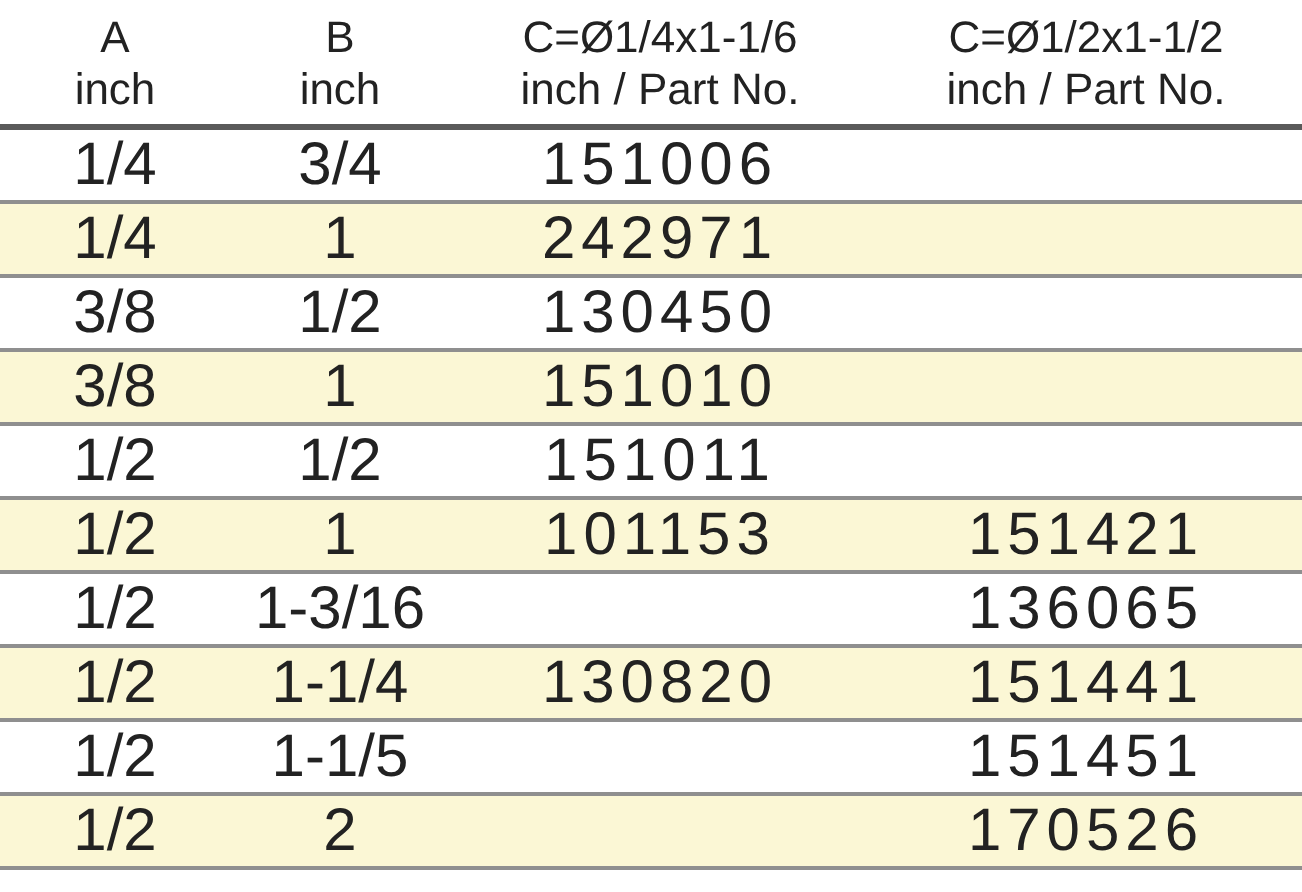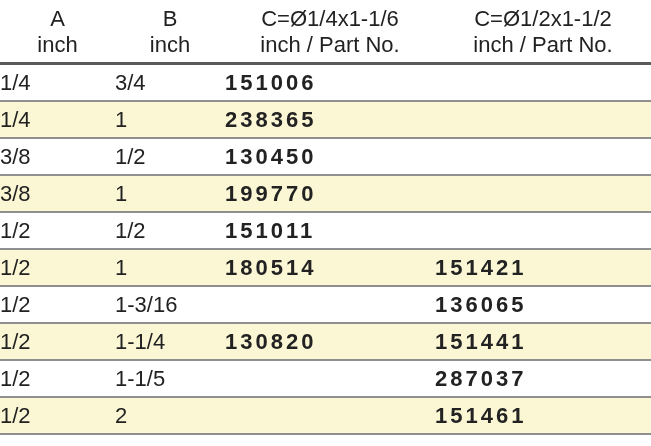--- a/index.html
+++ b/index.html
@@ -31,32 +31,33 @@
     font-size: 22px;
     line-height: 26px;
     text-align: center;
     vertical-align: middle;
     padding: 6px 0 4px 0;
     height: 52px;
     border-bottom: 3px solid #5a5a5a;
     white-space: nowrap;
   }
   tbody td {
-    font-size: 22px;
+    font-size: 30px;
+    text-align: center;
     vertical-align: middle;
     height: 35px;
     padding: 0;
     border-bottom: 2px solid #8f8f8f;
     white-space: nowrap;
   }
   tbody tr:nth-child(even) td {
     background: #fbf7d5;
   }
   td.part {
-    font-weight: bold;
+    font-weight: normal;
     letter-spacing: 3px;
   }
 </style>
 </head>
 <body>
 
 <div class="page">
   <table class="parts">
     <colgroup>
       <col class="col-a">
@@ -87,66 +88,66 @@
     <tbody>
       <tr>
         <td>1/4</td>
         <td>3/4</td>
         <td class="part">151006</td>
         <td class="part"></td>
       </tr>
       <tr>
         <td>1/4</td>
         <td>1</td>
-        <td class="part">238365</td>
+        <td class="part">242971</td>
         <td class="part"></td>
       </tr>
       <tr>
         <td>3/8</td>
         <td>1/2</td>
         <td class="part">130450</td>
         <td class="part"></td>
       </tr>
       <tr>
         <td>3/8</td>
         <td>1</td>
-        <td class="part">199770</td>
+        <td class="part">151010</td>
         <td class="part"></td>
       </tr>
       <tr>
         <td>1/2</td>
         <td>1/2</td>
         <td class="part">151011</td>
         <td class="part"></td>
       </tr>
       <tr>
         <td>1/2</td>
         <td>1</td>
-        <td class="part">180514</td>
+        <td class="part">101153</td>
         <td class="part">151421</td>
       </tr>
       <tr>
         <td>1/2</td>
         <td>1-3/16</td>
         <td class="part"></td>
         <td class="part">136065</td>
       </tr>
       <tr>
         <td>1/2</td>
         <td>1-1/4</td>
         <td class="part">130820</td>
         <td class="part">151441</td>
       </tr>
       <tr>
         <td>1/2</td>
         <td>1-1/5</td>
         <td class="part"></td>
-        <td class="part">287037</td>
+        <td class="part">151451</td>
       </tr>
       <tr>
         <td>1/2</td>
         <td>2</td>
         <td class="part"></td>
-        <td class="part">151461</td>
+        <td class="part">170526</td>
       </tr>
     </tbody>
   </table>
 </div>
 
 </body></html>

